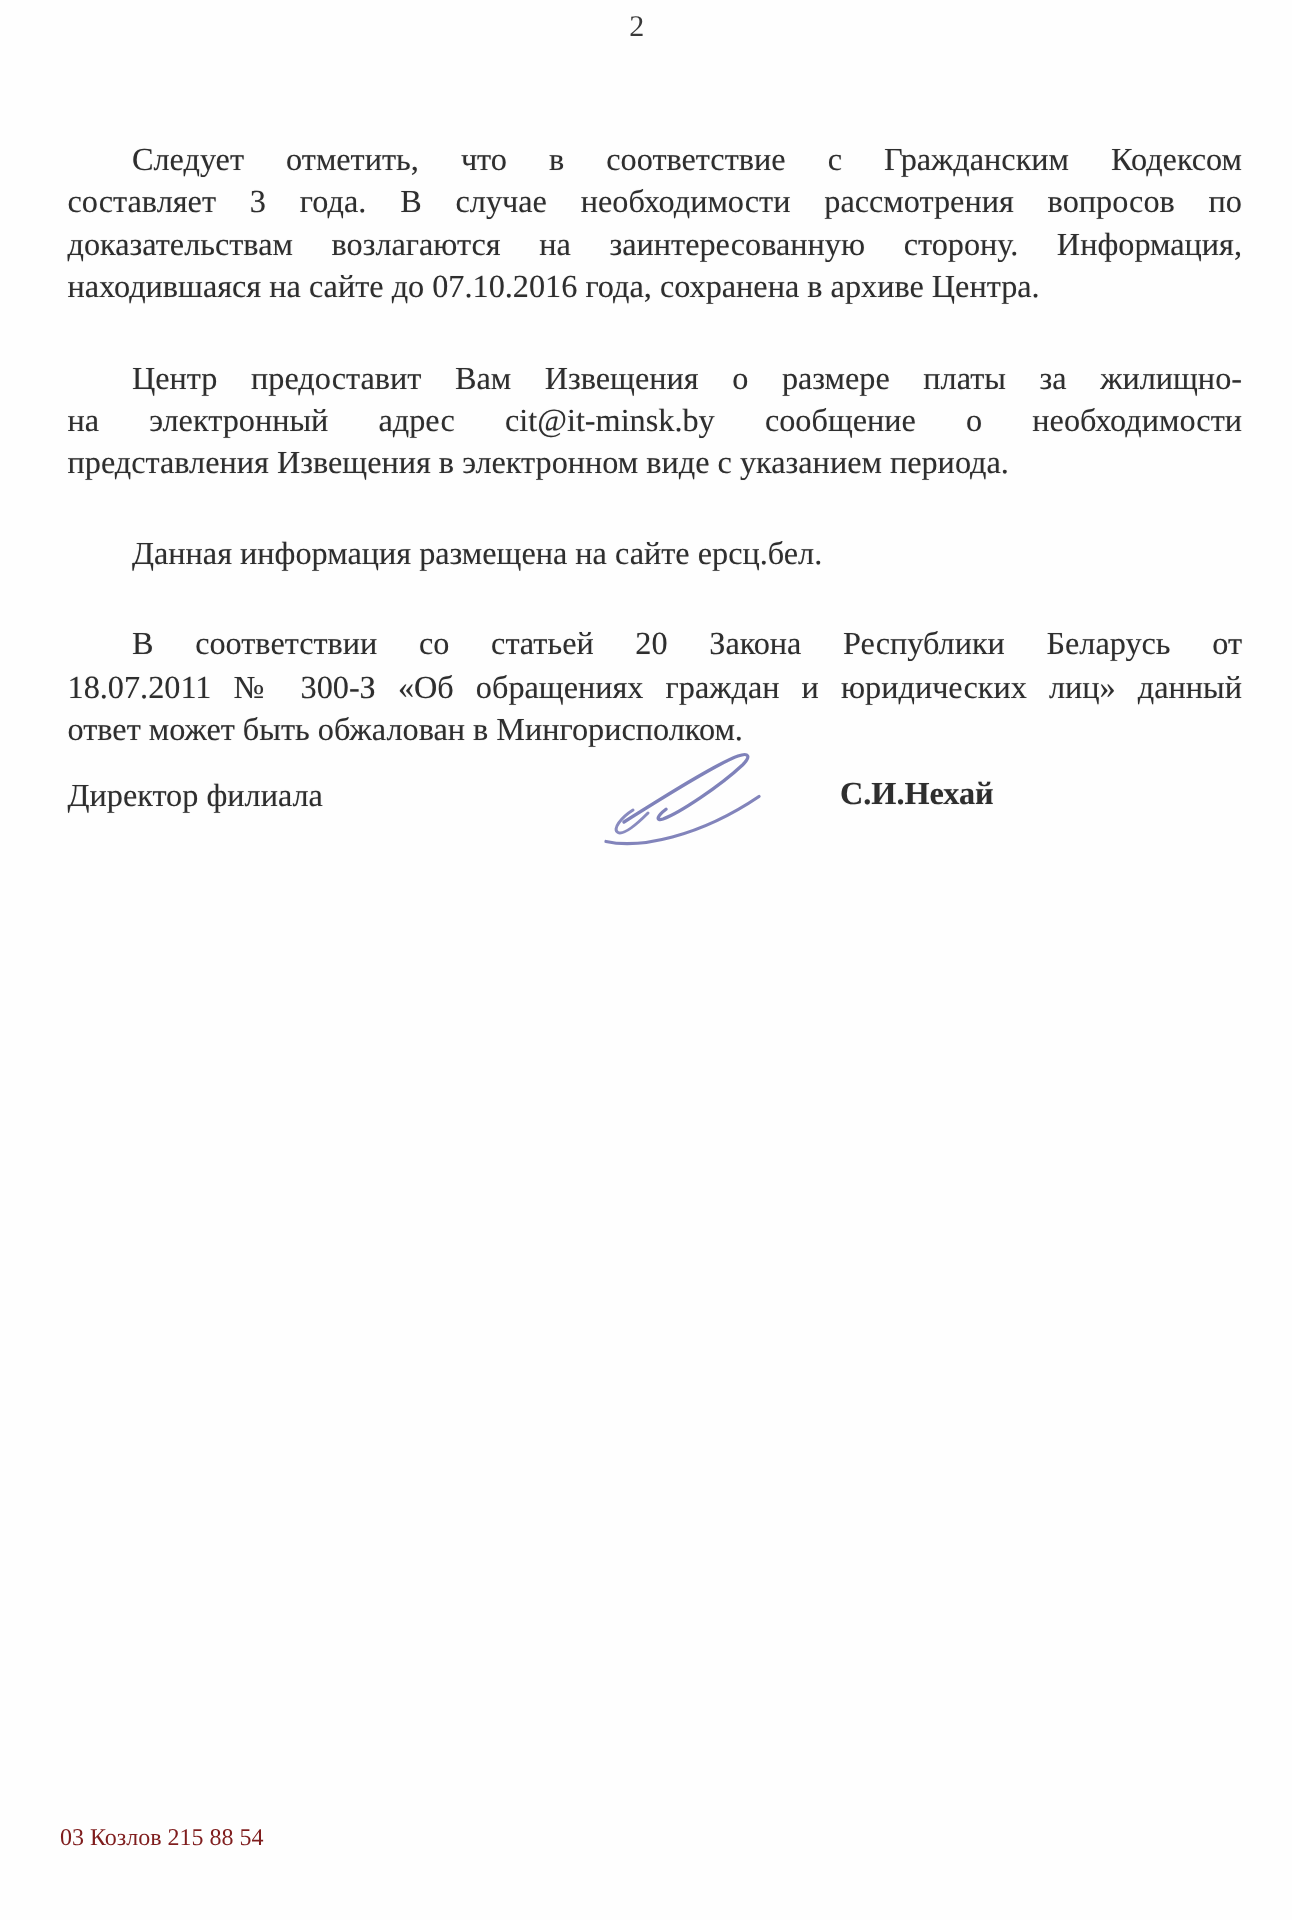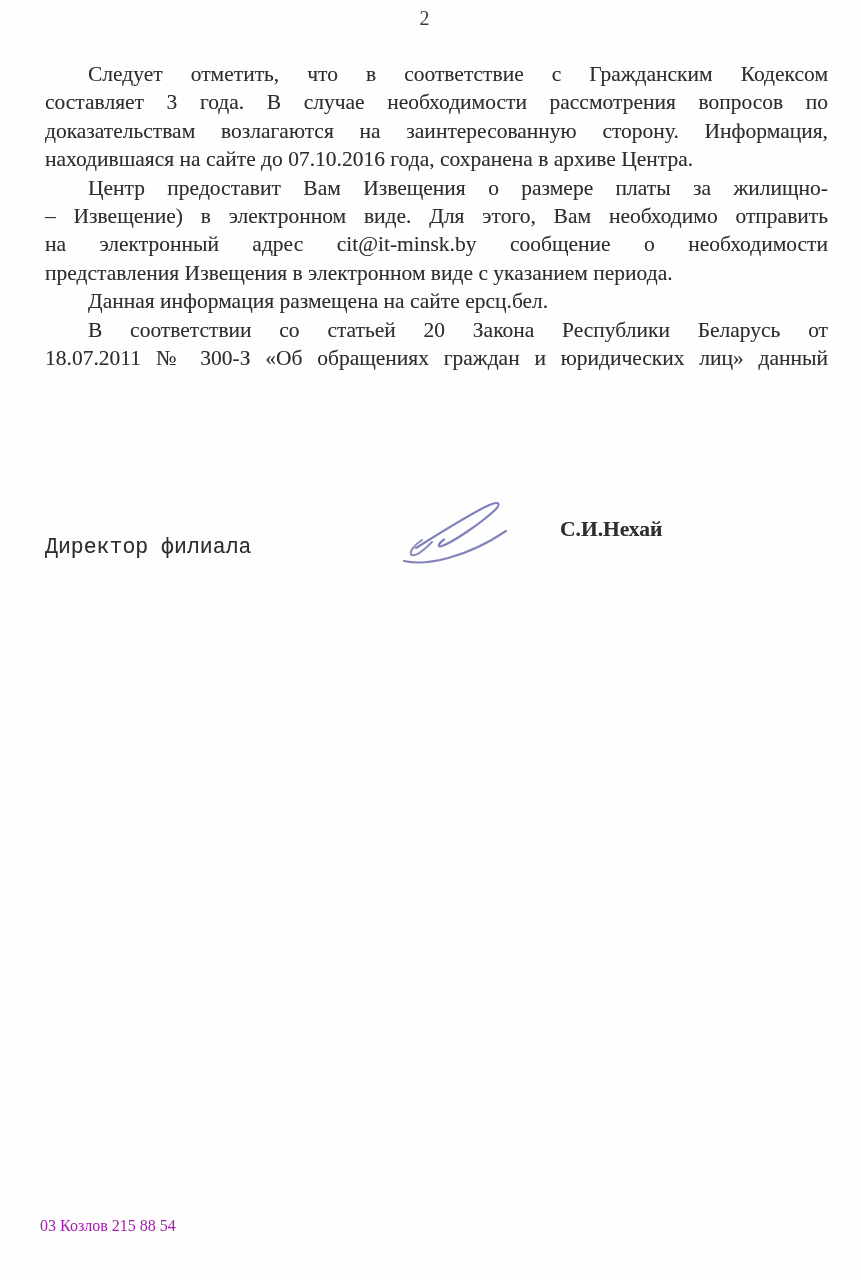--- a/index.html
+++ b/index.html
@@ -29,74 +29,74 @@
     font-size: 21.5px;
     color: #2e2e2e;
     text-shadow: 0 0 0.6px rgba(40,40,40,0.35);
   }
   .line {
     line-height: 28.4px;
     white-space: normal;
     text-align: justify;
     text-align-last: justify;
   }
-  .line.indent { padding-left: 43px; }
+  .line.indent { padding-left: 43px; margin-top: 32px; }
   .line.plast { text-align-last: left; }
   .sig-row {
     position: absolute;
     left: 0; top: 515px;
     width: 861px;
     font-size: 21.5px; line-height: 28px;
     color: #2e2e2e;
     text-shadow: 0 0 0.6px rgba(40,40,40,0.35);
   }
-  .sig-title { position: absolute; left: 45px; top: 18px; font-family: Liberation Mono, monospace; }
+  .sig-title { position: absolute; left: 45px; top: 1px; }
   .sig-name  { position: absolute; left: 560px; top: 0; font-weight: bold; }
   .sig-image {
     position: absolute;
     left: 398px; top: -20px;
     width: 115px; height: 72px;
   }
   .footer-note {
     position: absolute;
     left: 40px; top: 1216px;
     font-size: 16px; line-height: 20px;
-    color: #a21caf;
+    color: #7f1d1d;
   }
 </style>
 </head>
 <body>
 
 <div class="page">
 
   <div class="page-number">2</div>
 
   <div class="body-text">
 
     <div>
       <div class="line indent">Следует отметить, что в соответствие с Гражданским Кодексом</div>
       <div class="line">составляет 3 года. В случае необходимости рассмотрения вопросов по</div>
       <div class="line">доказательствам возлагаются на заинтересованную сторону. Информация,</div>
       <div class="line plast">находившаяся на сайте до 07.10.2016 года, сохранена в архиве Центра.</div>
     </div>
 
     <div>
       <div class="line indent">Центр предоставит Вам Извещения о размере платы за жилищно-</div>
-      <div class="line">– Извещение)  в электронном виде. Для этого, Вам необходимо отправить</div>
       <div class="line">на электронный адрес cit@it-minsk.by сообщение о необходимости</div>
       <div class="line plast">представления Извещения в электронном виде с указанием периода.</div>
     </div>
 
     <div>
       <div class="line indent plast">Данная информация размещена на сайте ерсц.бел.</div>
     </div>
 
     <div>
       <div class="line indent">В соответствии со статьей 20 Закона Республики Беларусь от</div>
       <div class="line">18.07.2011 № 300-З «Об обращениях граждан и юридических лиц» данный</div>
+      <div class="line plast">ответ может быть обжалован в Мингорисполком.</div>
     </div>
   </div>
 
   <div class="sig-row">
     <span class="sig-title">Директор филиала</span>
 
     <svg class="sig-image" viewBox="0 0 115 72" fill="none" xmlns="http://www.w3.org/2000/svg">
       <path d="M 18 53 C 45 36, 80 14, 94 9 C 101 6.5, 103 9, 97 15 C 82 29, 55 47, 44 51 C 39 52.5, 40 49, 46 44.5" stroke-width="2.2" stroke-linecap="round" opacity="0.92" stroke="#7477b4"></path>
       <path d="M 34 47 C 27 54, 18 62, 14 60 C 10 58, 16 50, 24 45" stroke-width="2" stroke-linecap="round" opacity="0.85" stroke="#7477b4"></path>
       <path d="M 6 66 C 28 71, 68 63, 108 36" stroke-width="2.2" stroke-linecap="round" opacity="0.9" stroke="#7477b4"></path>

